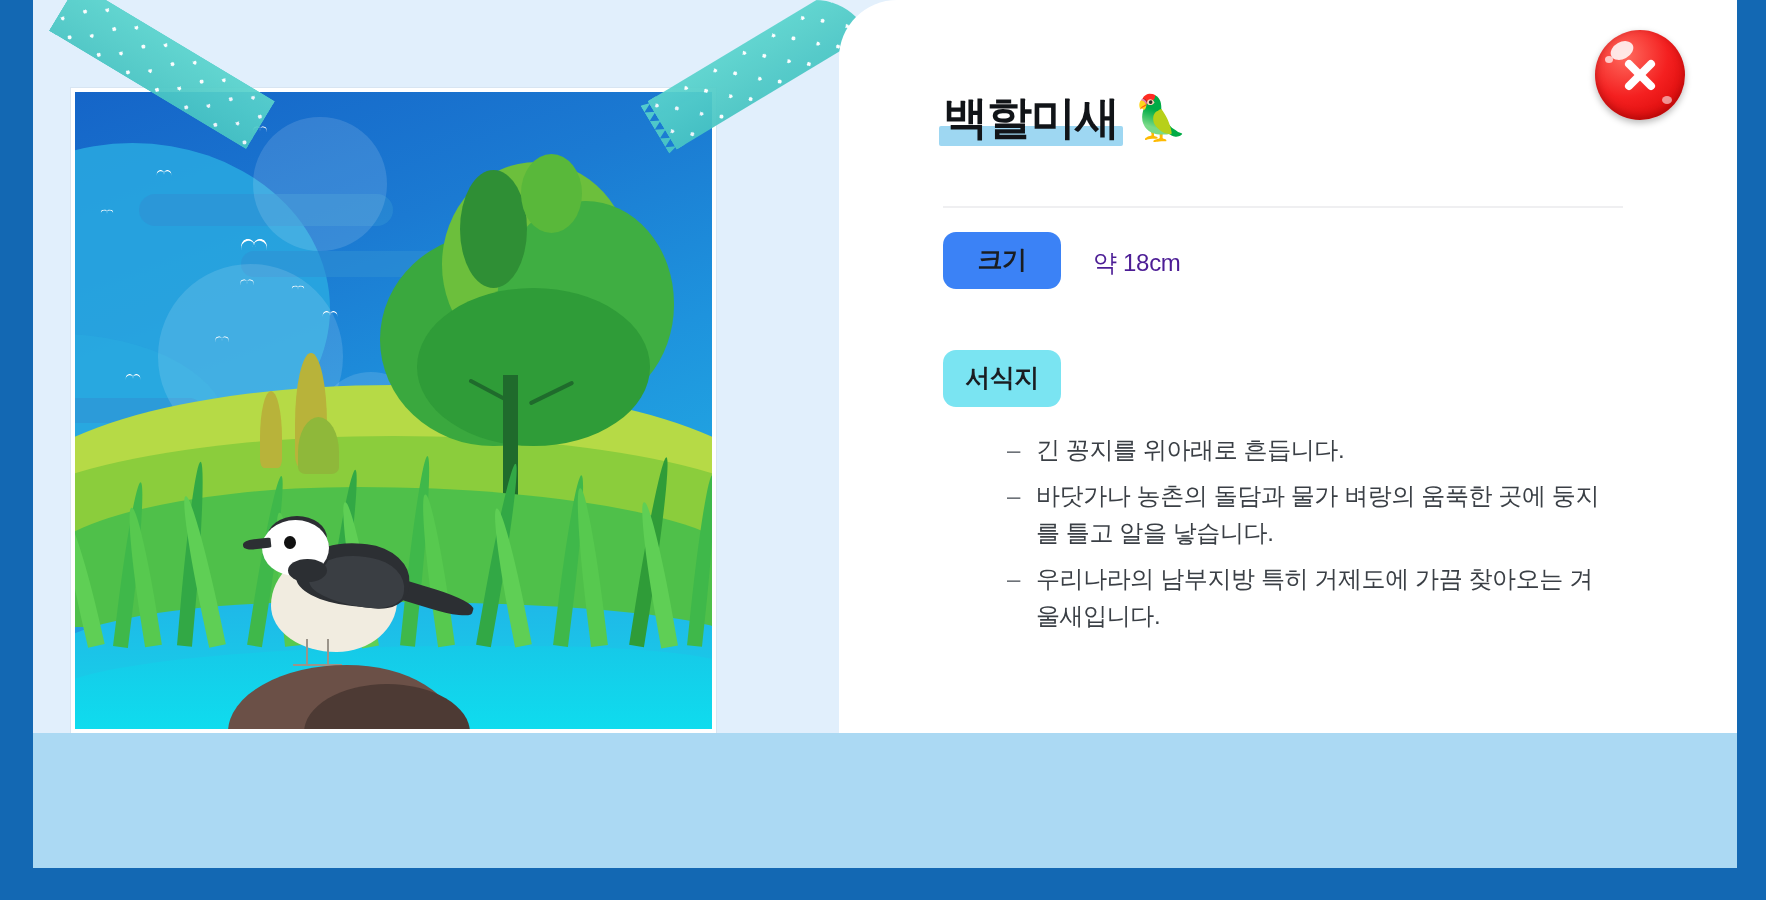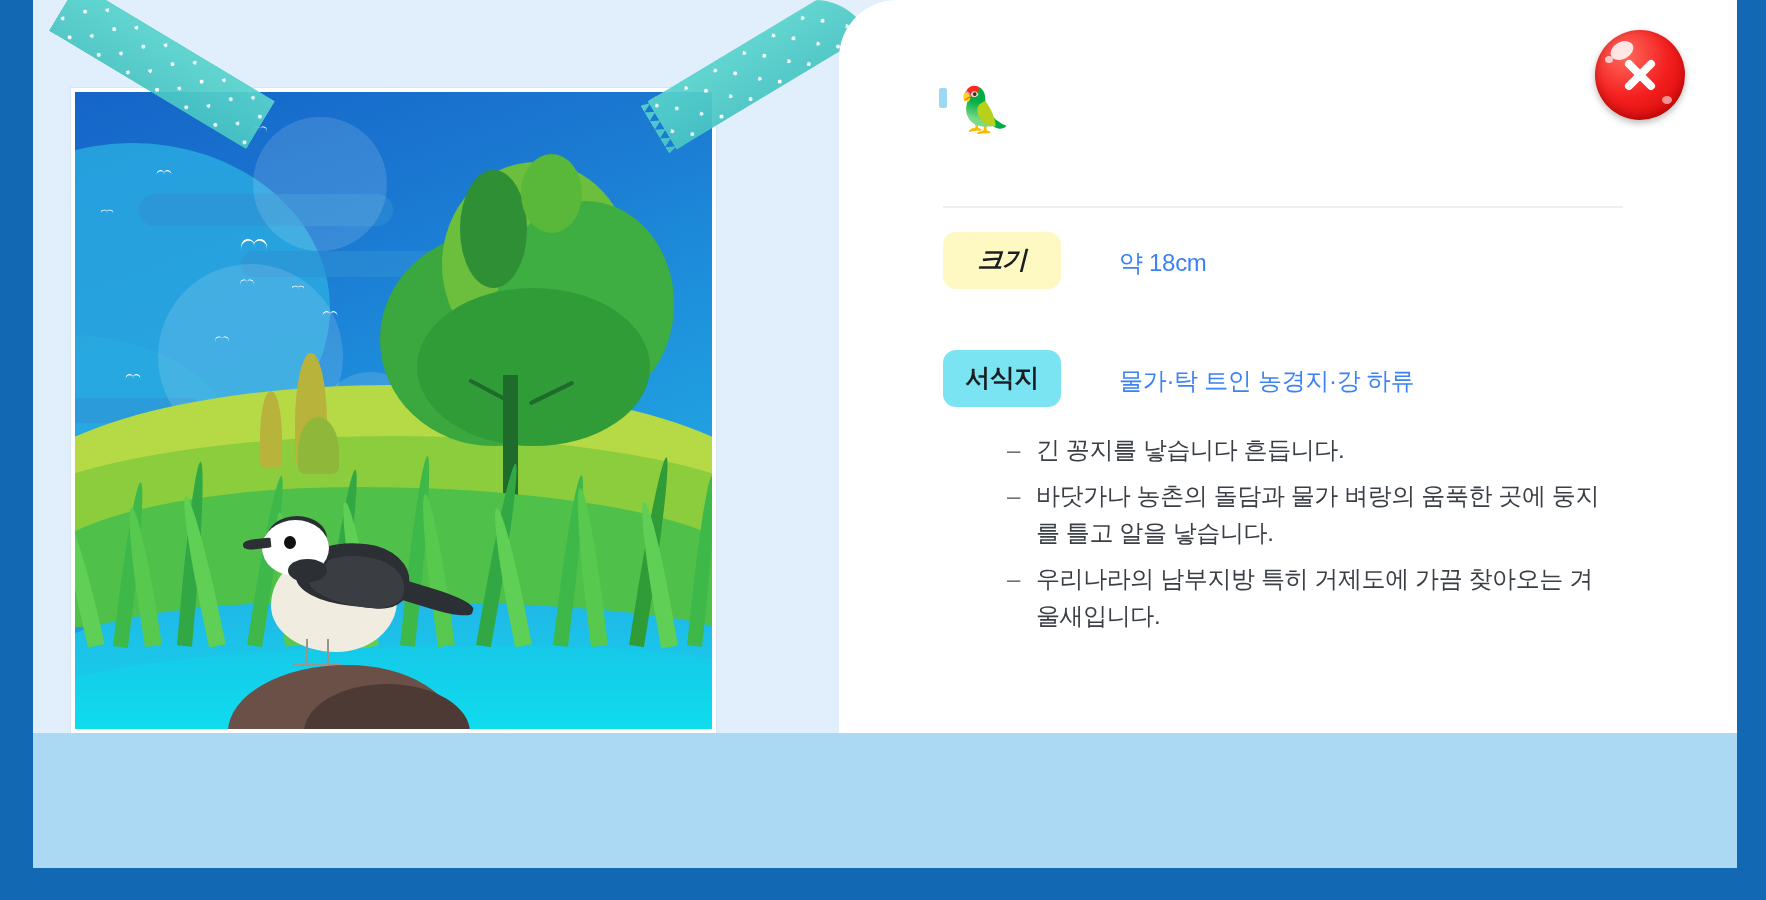--- a/index.html
+++ b/index.html
@@ -346,28 +346,28 @@
     width:118px;
     flex:0 0 118px;
     text-align:center;
     font-size:25px;
     font-weight:700;
     color:#1a1d21;
     border-radius:13px;
     padding:11px 0 13px;
     letter-spacing:-0.5px;
   }
-  .badge-size    { background:#fef9c3;font-style:italic; }
+  .badge-size    { background:#3b82f6; }
   .badge-habitat { background:#7ae4f2; }
   .badge-feature { background:#5cc8f5; }
 
   .row-value {
-    margin-left:58px;
+    margin-left:32px;
     font-size:24px;
-    color:#3b82f6;
+    color:#4c1d95;
     line-height:1.55;
     letter-spacing:-0.3px;
   }
   #row-size .row-value    { padding-top:12px; }
   #row-habitat .row-value { padding-top:12px; }
 
   #feature-list {
     margin-left:64px;
     width:600px;
     padding-top:4px;
@@ -545,41 +545,41 @@
         <div class="tape-edge l"></div>
         <div class="tape-edge r"></div>
       </div>
     </div>
 
     <div id="info-card">
 
       <div id="title-row">
         <span id="title-wrap">
           <span id="title-hl"></span>
+          <span id="species-title">백할미새</span>
         </span>
         <span id="bird-emoji">🦜</span>
       </div>
 
       <div id="divider"></div>
 
       <div class="row" id="row-size">
         <div class="badge badge-size">크기</div>
         <div class="row-value">약 18cm</div>
       </div>
 
       <div class="row" id="row-habitat">
         <div class="badge badge-habitat">서식지</div>
-        <div class="row-value">물가·탁 트인 농경지·강 하류</div>
       </div>
 
       <div class="row" id="row-feature">
         <div id="feature-list">
           <div class="feature-item">
             <span class="feature-dash">–</span>
-            <span class="feature-text">긴 꽁지를 낳습니다 흔듭니다.</span>
+            <span class="feature-text">긴 꽁지를 위아래로 흔듭니다.</span>
           </div>
           <div class="feature-item">
             <span class="feature-dash">–</span>
             <span class="feature-text">바닷가나 농촌의 돌담과 물가 벼랑의 움푹한 곳에 둥지를 틀고 알을 낳습니다.</span>
           </div>
           <div class="feature-item">
             <span class="feature-dash">–</span>
             <span class="feature-text">우리나라의 남부지방 특히 거제도에 가끔 찾아오는 겨울새입니다.</span>
           </div>
         </div>

